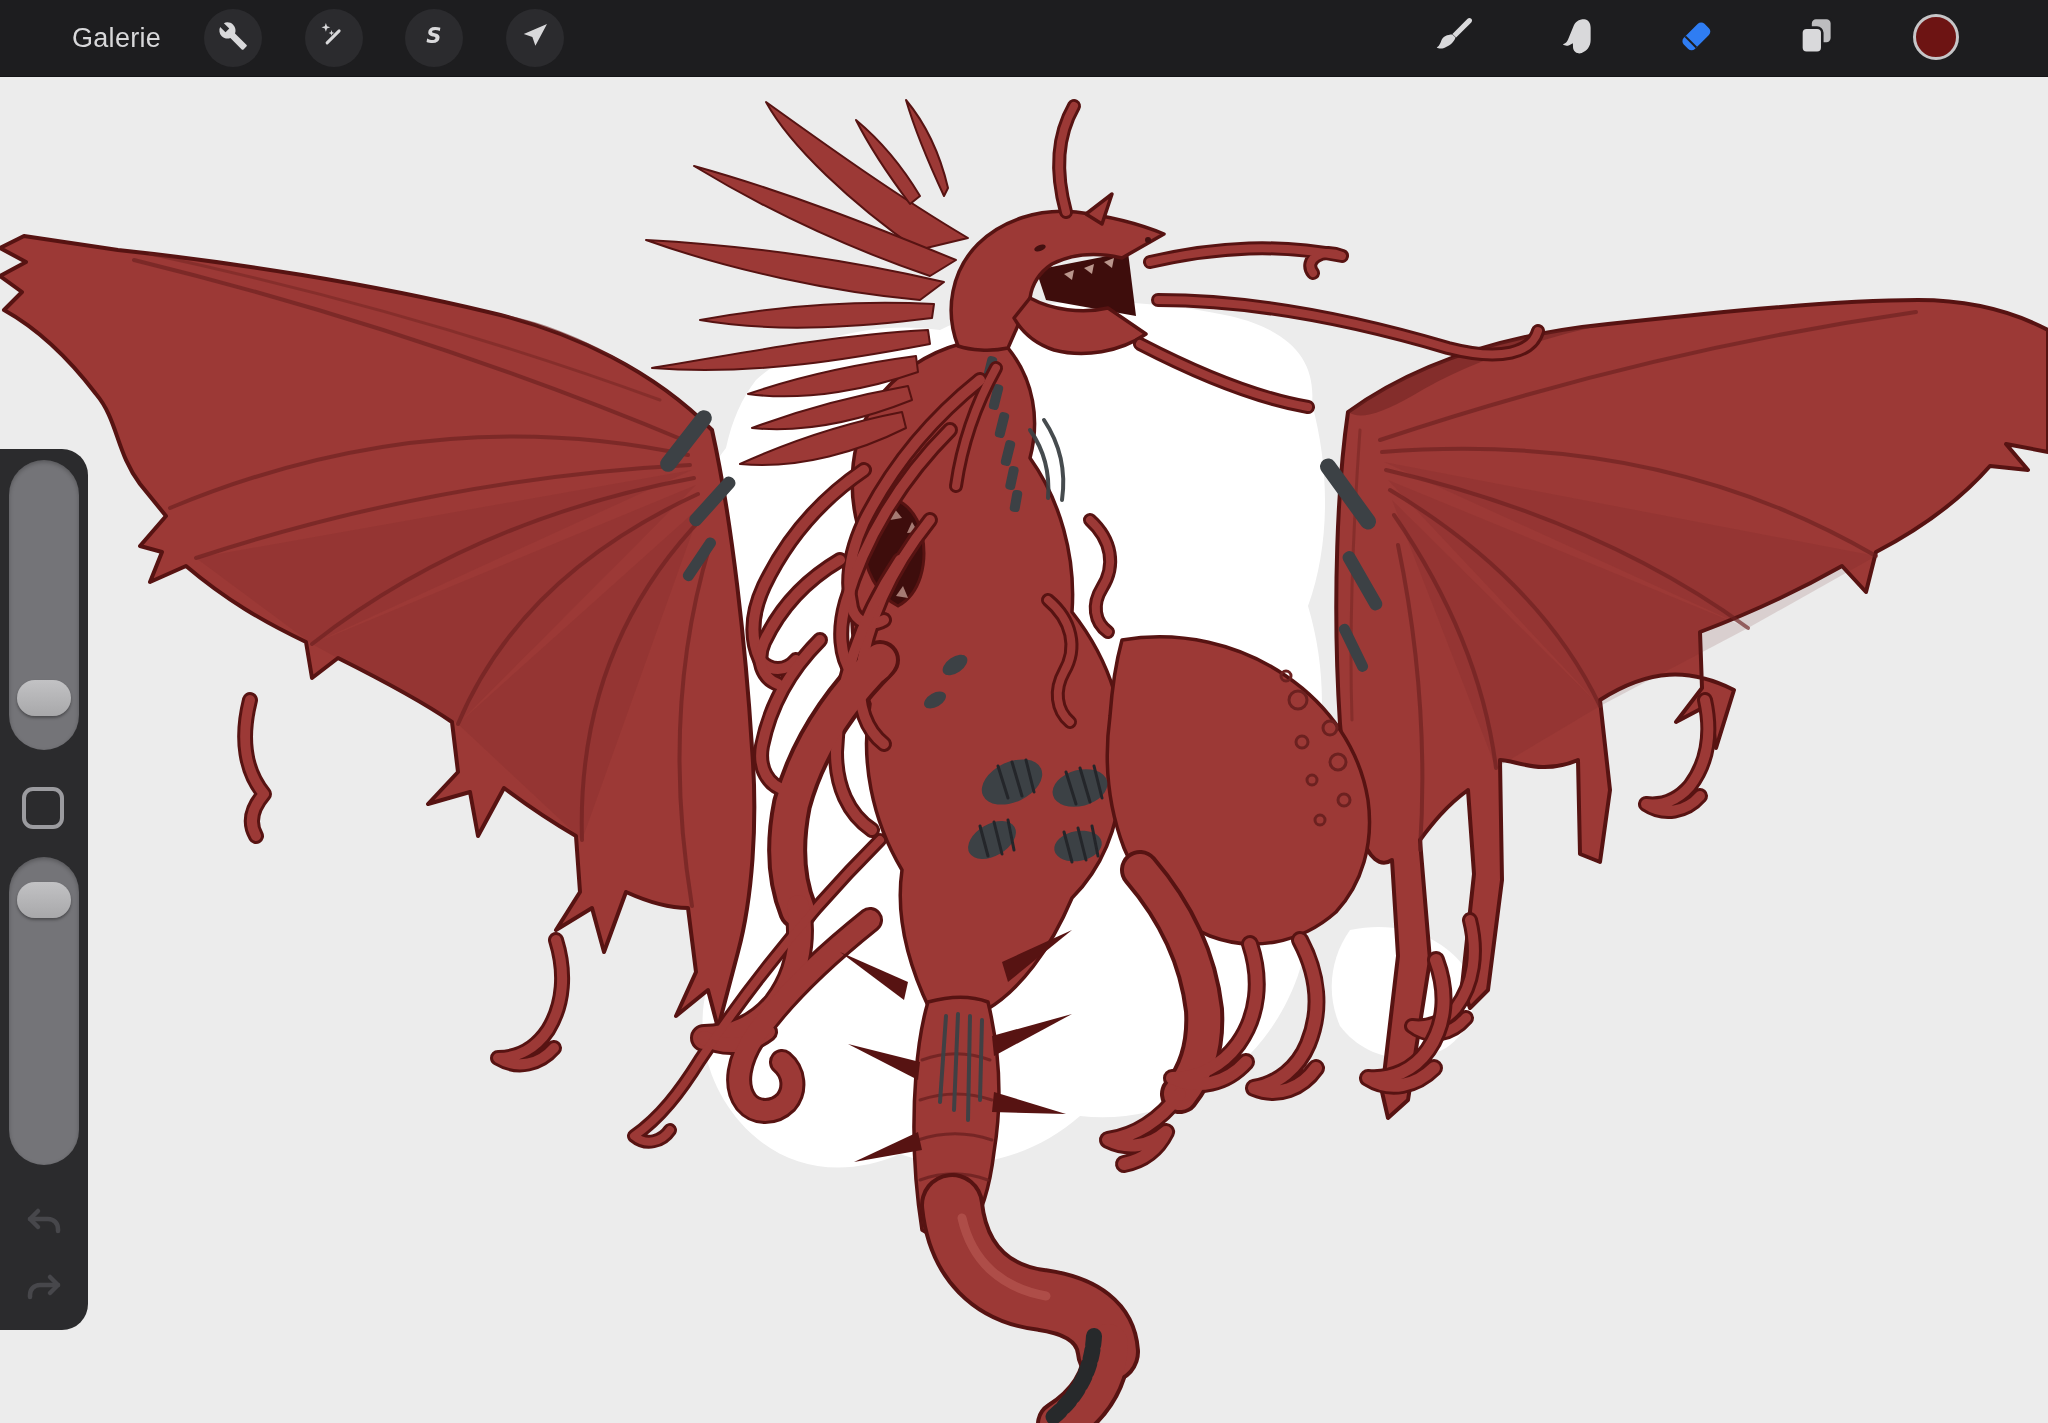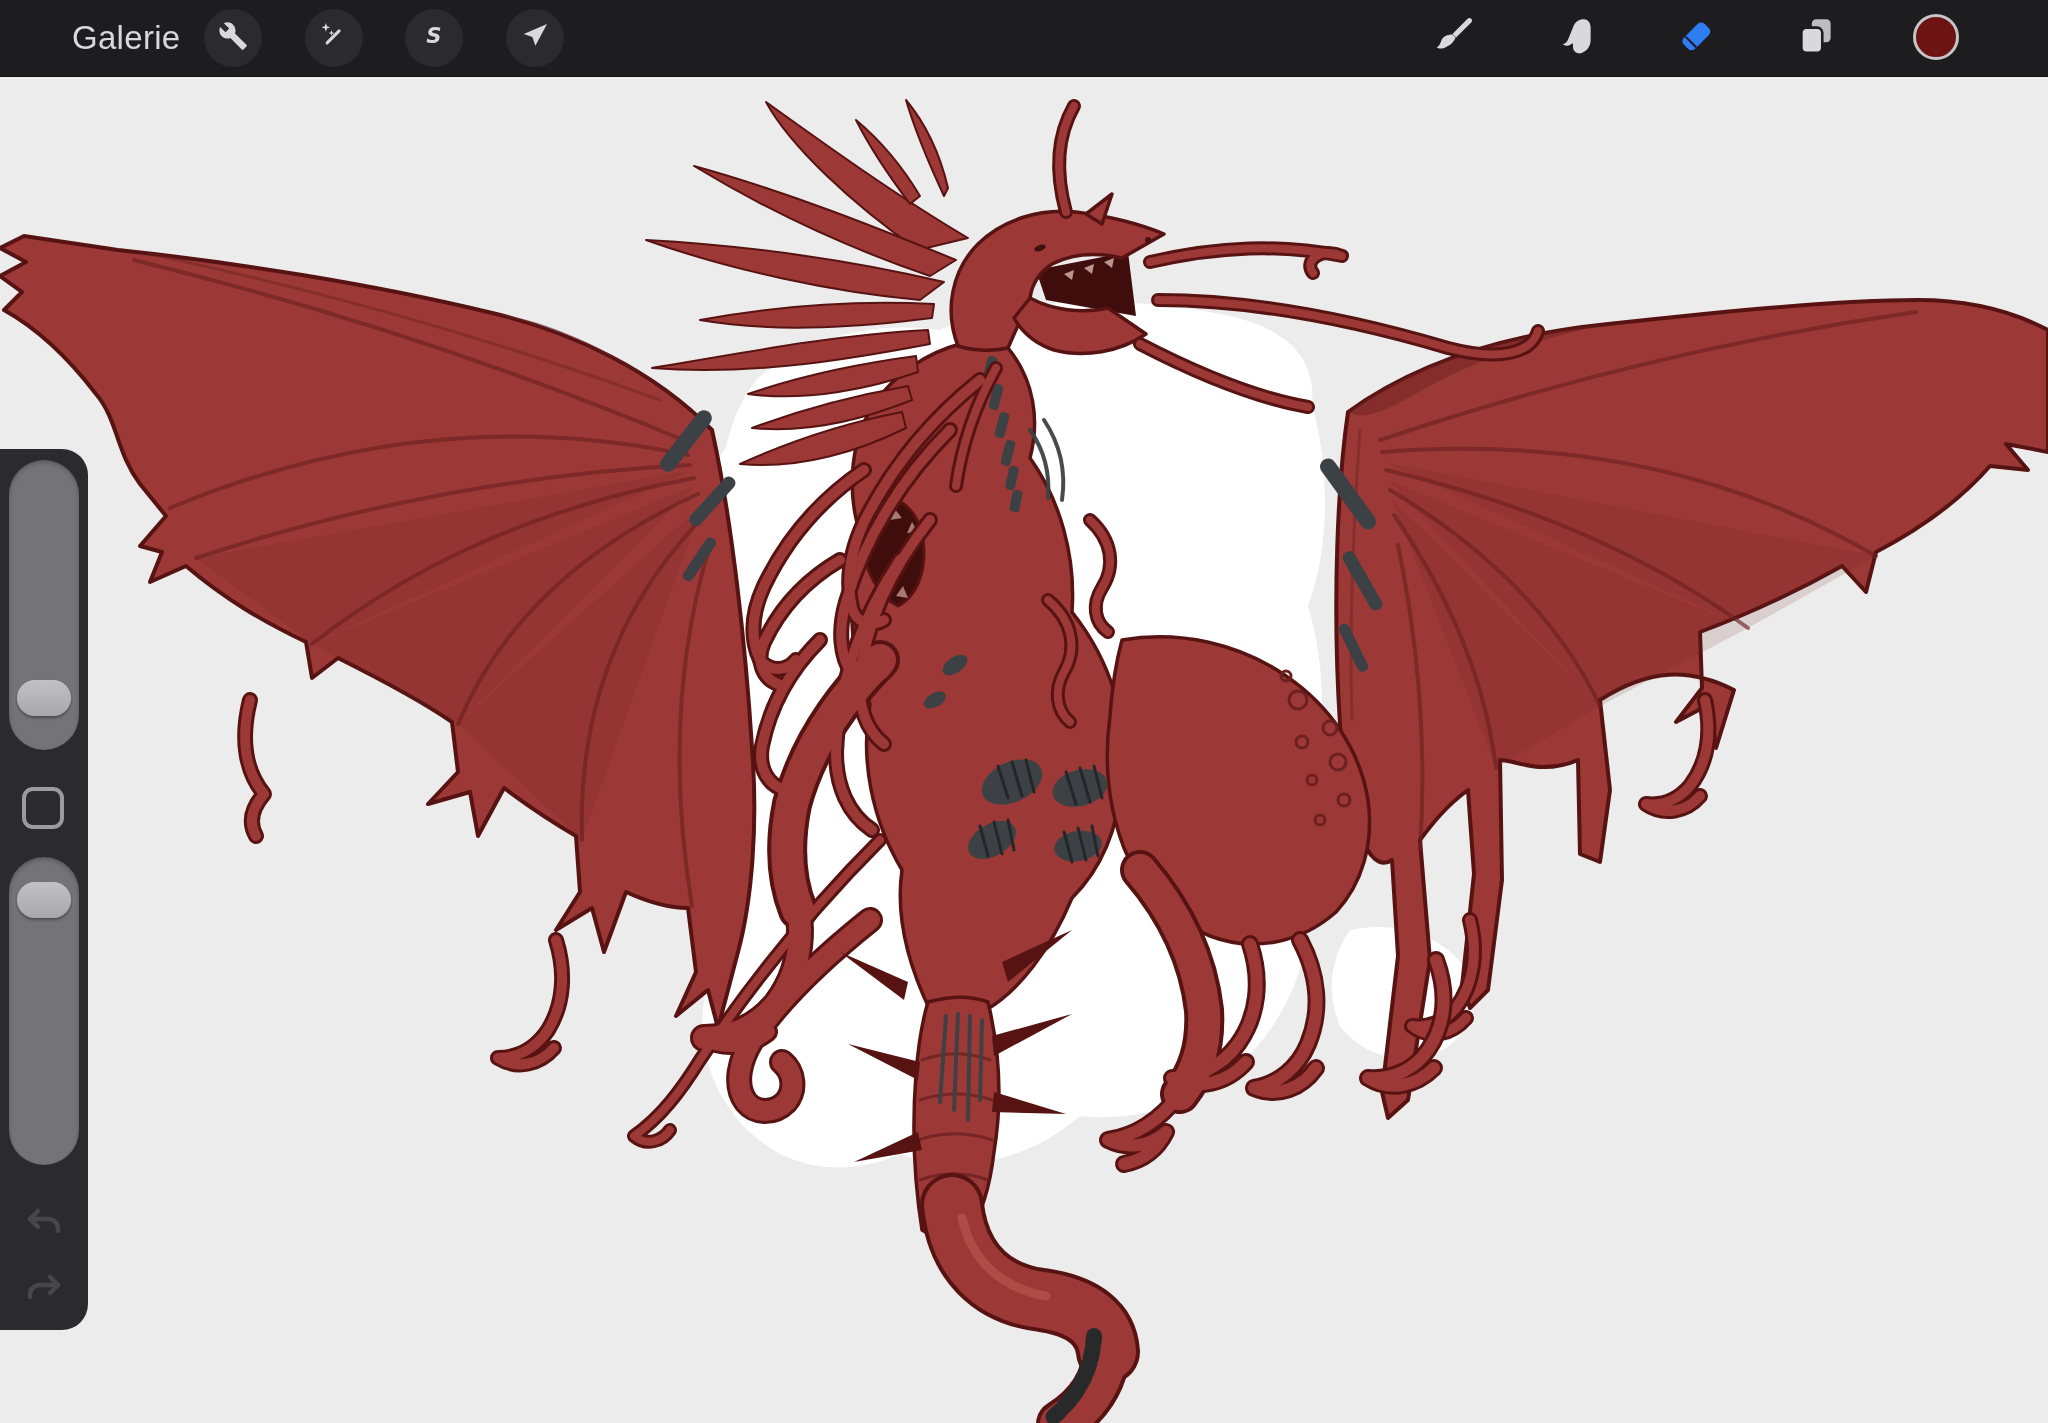--- a/index.html
+++ b/index.html
@@ -23,21 +23,21 @@
   .graybit{fill:var(--gray-detail)}
   .hatch{stroke:#24262A;stroke-width:3;stroke-linecap:round}
   .wrinkle{fill:none;stroke:var(--red-dark);stroke-width:3;opacity:.8;stroke-linecap:round}
   .gstreak{stroke:var(--gray-detail);stroke-width:4;stroke-linecap:round;opacity:.95}
   .ring{fill:none;stroke:var(--red-dark);stroke-width:3}
 
   
   #topbar{position:absolute;left:0;top:0;width:2048px;height:76px;
     background:var(--bar-bg);border-bottom:1px solid #141416;z-index:20;}
   .gallery{position:absolute;left:72px;top:0;height:76px;display:flex;align-items:center;
-    color:var(--text-color);font-size:33px;letter-spacing:.3px;cursor:default;}
+    color:var(--text-color);font-size:27px;letter-spacing:.3px;cursor:default;}
   .circbtn{position:absolute;top:9px;width:58px;height:58px;border-radius:50%;
     background:var(--bar-icon-bg);display:flex;align-items:center;justify-content:center;}
   .flatbtn{position:absolute;top:15px;width:46px;height:46px;display:flex;
     align-items:center;justify-content:center;}
   #swatch{position:absolute;top:14px;width:46px;height:46px;border-radius:50%;
     background:var(--swatch-color);border:3px solid #C6C6C8;box-sizing:border-box;}
 
   
   #sidebar{position:absolute;left:0;top:449px;width:88px;height:881px;
     background:var(--panel-bg);border-radius:0 26px 26px 0;z-index:20;}

